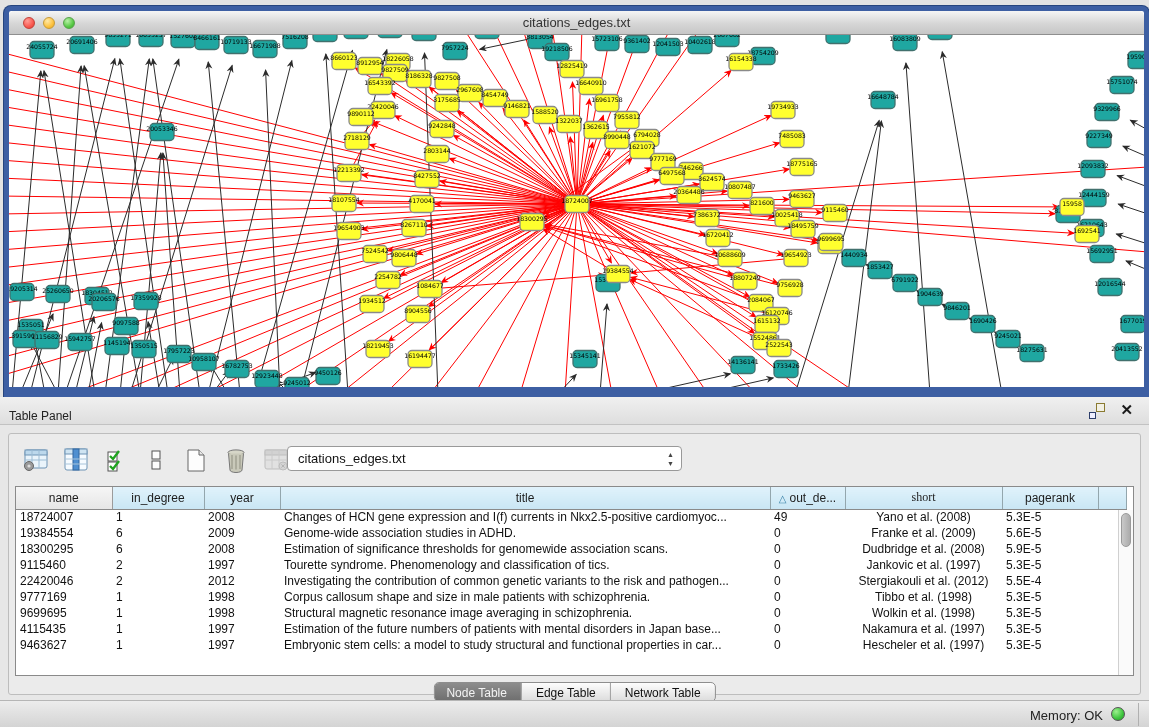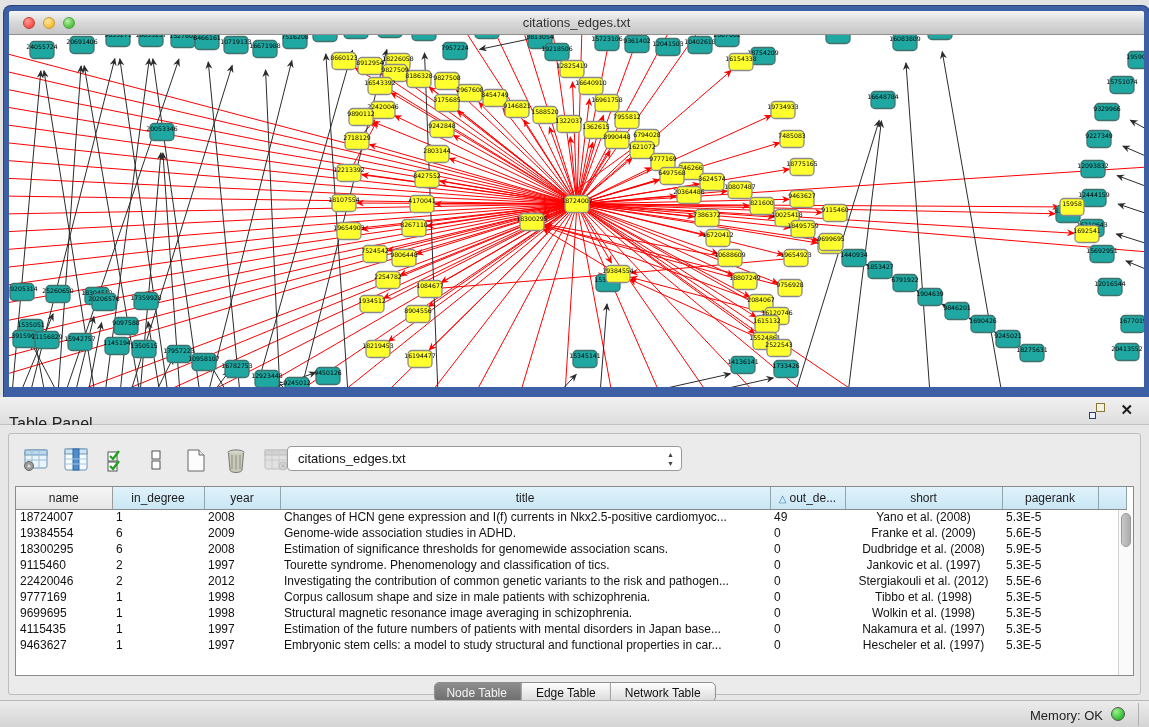--- a/index.html
+++ b/index.html
@@ -17,21 +17,21 @@
   .light.red    { background:radial-gradient(circle at 35% 30%, #ff9d96,#f95950 60%,#d93b34); border:1px solid #c24038;}
   .light.yellow { background:radial-gradient(circle at 35% 30%, #ffe9a8,#fdc23f 60%,#e2a427); border:1px solid #c79b38;}
   .light.green  { background:radial-gradient(circle at 35% 30%, #b9f0a8,#58c946 60%,#3aa82c); border:1px solid #57a24b;}
   #win-title { position:absolute; left:0; right:0; top:4px; text-align:center;
                font-size:13px; color:#333; }
   #canvas-wrap { position:relative; width:1135px; height:352px; background:#fff; overflow:hidden; }
   #graph-svg { position:absolute; left:0; top:0; }
   
   #panel-header { position:absolute; left:0; top:397px; width:1149px; height:28px;
                   background:linear-gradient(#f0f0f0,#dedede); border-bottom:1px solid #c2c2c2; }
-  #panel-title { position:absolute; left:9px; top:18px; font-size:16px; color:#222; }
+  #panel-title { position:absolute; left:9px; top:12px; font-size:12px; color:#222; }
   #panel-float { position:absolute; right:44px; top:6px; width:16px; height:16px; cursor:pointer; }
   #panel-float .sq1 { position:absolute; right:0; top:0; width:9px; height:9px; border:1px solid #8a7a30; background:#f2f0e4;}
   #panel-float .sq2 { position:absolute; left:0; bottom:0; width:7px; height:7px; border:1px solid #2c3e6b; background:#eef;}
   #panel-close { position:absolute; right:16px; top:4px; font-size:15px; font-weight:bold; color:#1a1a1a; cursor:pointer;}
   #panel-body { position:absolute; left:0; top:425px; width:1149px; height:275px; background:#e7e7e7; }
   #panel-inner { position:absolute; left:8px; top:8px; width:1133px; height:262px;
                  background:#ebebeb; border:1px solid #bdbdbd; border-radius:3px; }
   
   #toolbar { position:absolute; left:12px; top:8px; height:36px; display:flex; align-items:center; gap:10px; }
   .tb-btn { width:30px; height:30px; display:flex; align-items:center; justify-content:center;
@@ -945,21 +945,21 @@
     </div>
     <div id="tablebox">
       <table>
         <thead>
             <tr id="thead-row">
               <th class="gray" style="width: 96px;">name</th>
               <th style="width: 92px;">in_degree</th>
               <th style="width: 76px;">year</th>
               <th style="width: 490px;">title</th>
               <th style="width: 75px;"><span class="sort-tri">△</span>out_de...</th>
-              <th style="width: 157px;">short</th>
+              <th style="width: 157px; font-family: Liberation Serif, serif;">short</th>
               <th style="width: 96px;">pagerank</th>
               <th style="width: 28px;"></th>
             </tr>
           </thead>
         <tbody id="tbody">
             <tr>
               <td>18724007</td>
               <td>1</td>
               <td>2008</td>
               <td>Changes of HCN gene expression and I(f) currents in Nkx2.5-positive cardiomyoc...</td>
@@ -998,21 +998,21 @@
               <td>5.3E-5</td>
               <td></td>
             </tr>
             <tr>
               <td>22420046</td>
               <td>2</td>
               <td>2012</td>
               <td>Investigating the contribution of common genetic variants to the risk and pathogen...</td>
               <td>0</td>
               <td class="c">Stergiakouli et al. (2012)</td>
-              <td>5.5E-6</td>
+              <td>5.5E-4</td>
               <td></td>
             </tr>
             <tr>
               <td>9777169</td>
               <td>1</td>
               <td>1998</td>
               <td>Corpus callosum shape and size in male patients with schizophrenia.</td>
               <td>0</td>
               <td class="c">Tibbo et al. (1998)</td>
               <td>5.3E-5</td>

